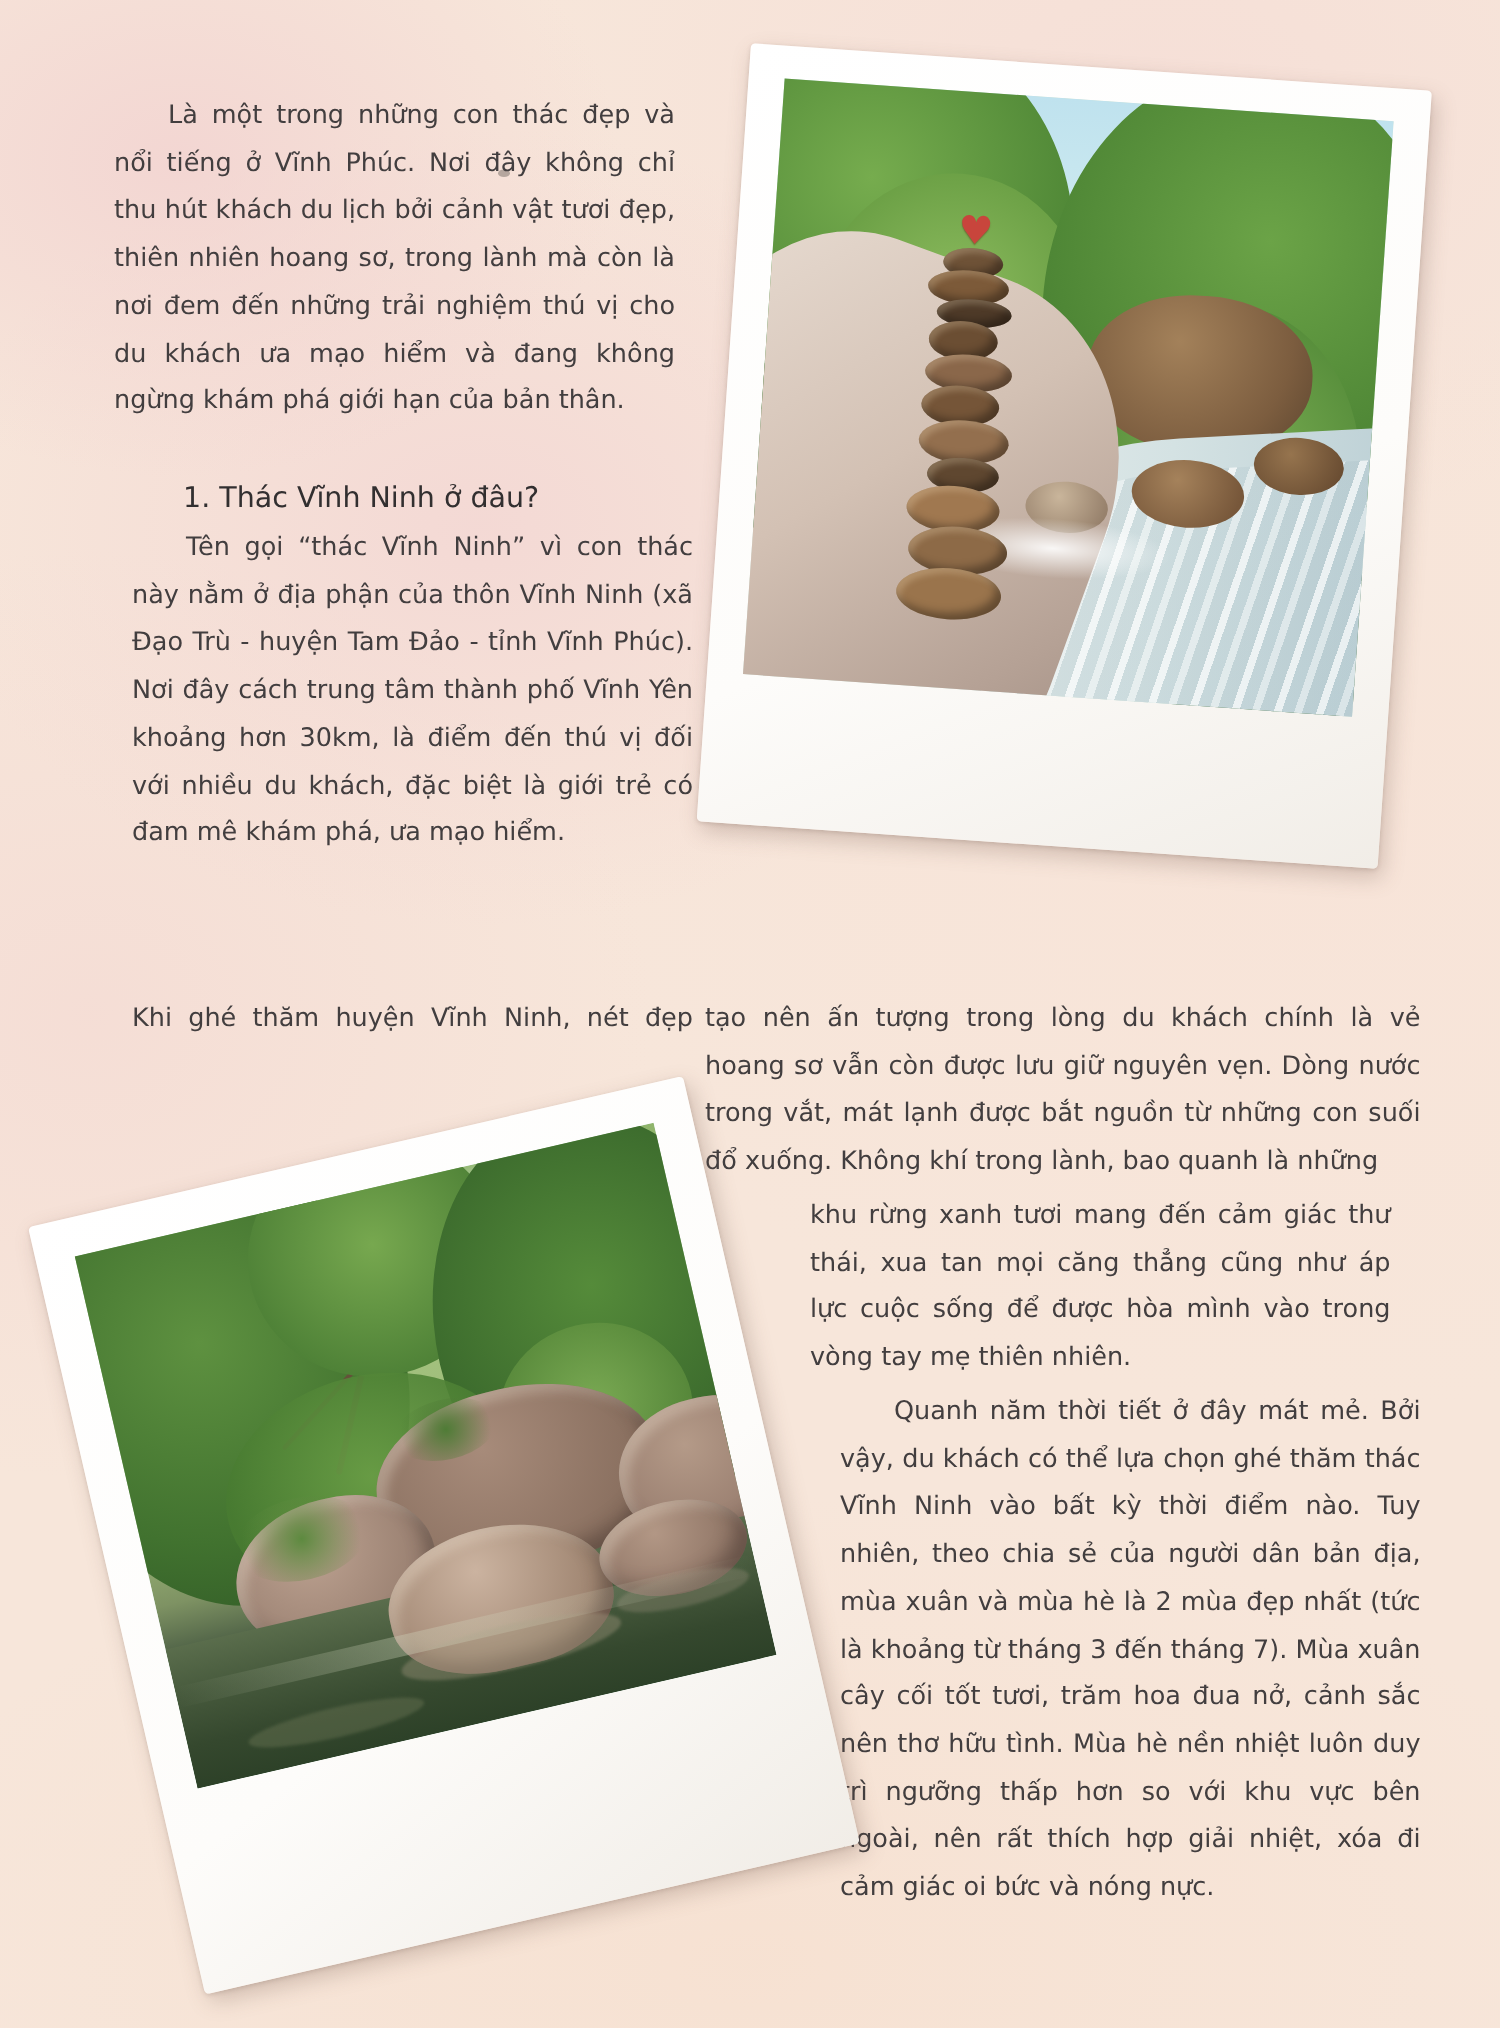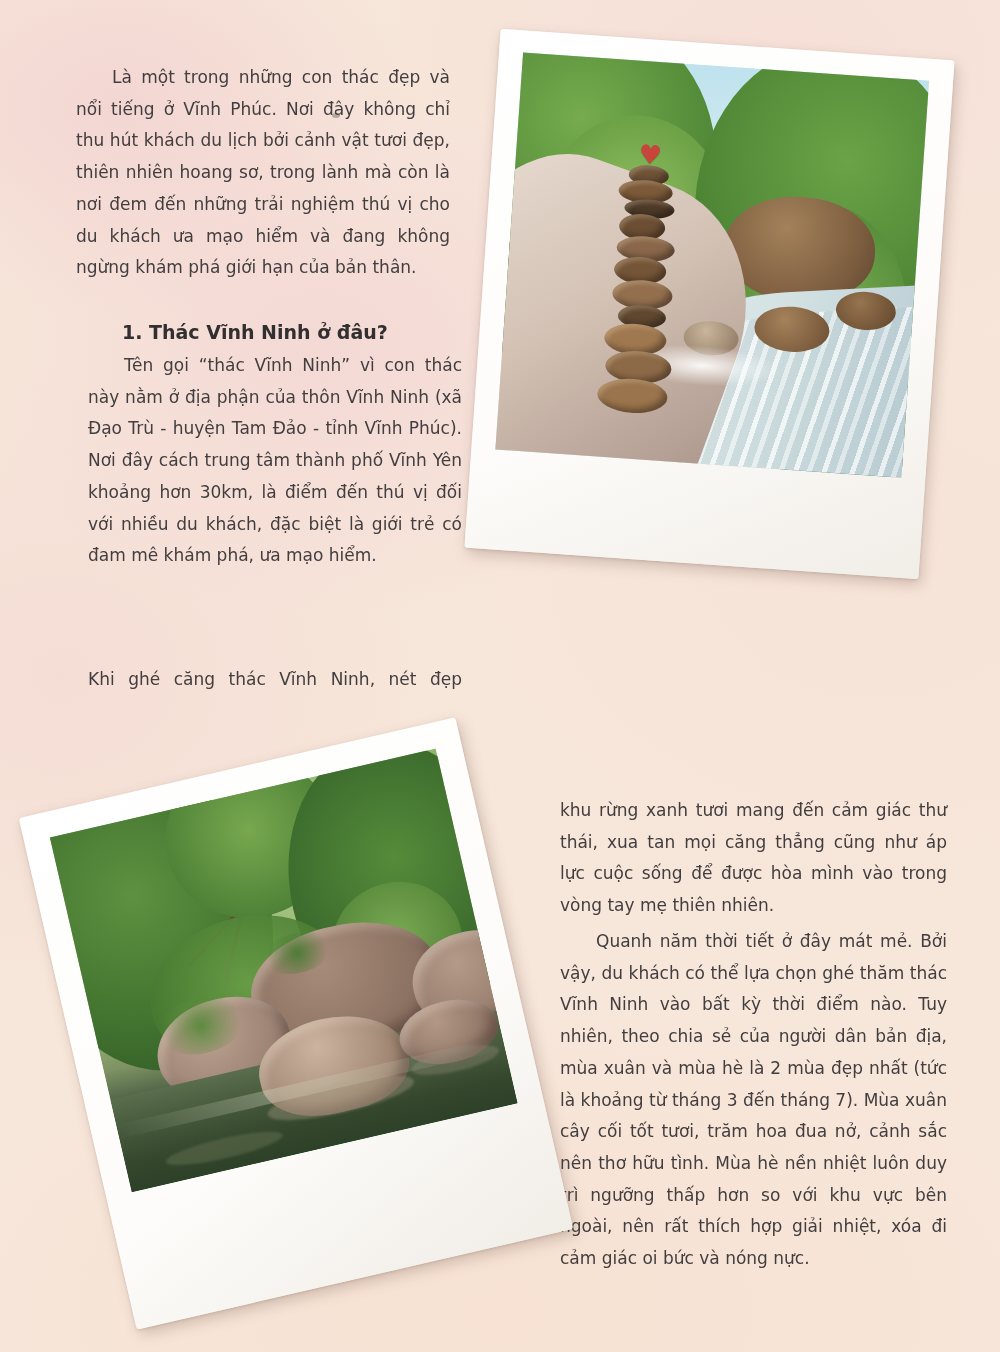--- a/index.html
+++ b/index.html
@@ -19,25 +19,25 @@
 
   .body {
     position:absolute; margin:0;
     font-size:17px; line-height:31.7px; color:#423e3f;
     text-align:justify;
   }
   .intro      { left:76px;  top:62px;  width:374px; text-indent:36px; }
   .s1body     { left:88px;  top:350px; width:374px; text-indent:36px; }
   .leftfrag   { left:88px;  top:664px; width:374px; text-align-last:justify; }
   .rightwide  { left:470px; top:664px; width:477px; }
-  .rightnarrow{ left:560px; top:795px; width:387px; }
+  .rightnarrow{ left:540px; top:795px; width:387px; }
   .para2      { left:560px; top:926px; width:387px; text-indent:36px; }
 
   .heading {
-    position:absolute; margin:0; font-weight:bold; color:#322f30;
+    position:absolute; margin:0; font-weight:normal; color:#322f30;
     font-size:19px; line-height:26px;
   }
   .h1 { left:88px; top:319px; width:390px; padding-left:34px; }
   .h2 { left:88px; top:609px; width:414px; line-height:33.5px; text-indent:34px; }
 
   
   .polaroid {
     position:absolute; background:linear-gradient(155deg,#ffffff 0%,#fdfcfa 60%,#f1ede7 100%);
     border-radius:3px;
     box-shadow:3px 6px 14px rgba(110,85,75,.28), 0 1px 3px rgba(110,85,75,.2);
@@ -111,21 +111,22 @@
 
 <div class="page">
 
   <div class="speck" style="left:332px; top:113px; width:8px; height:5px; background:rgba(128,118,112,.55);"></div>
 
   <p class="body intro">Là một trong những con thác đẹp và nổi tiếng ở Vĩnh Phúc. Nơi đây không chỉ thu hút khách du lịch bởi cảnh vật tươi đẹp, thiên nhiên hoang sơ, trong lành mà còn là nơi đem đến những trải nghiệm thú vị cho du khách ưa mạo hiểm và đang không ngừng khám phá giới hạn của bản thân.</p>
 
   <h3 class="heading h1">1. Thác Vĩnh Ninh ở đâu?</h3>
   <p class="body s1body">Tên gọi “thác Vĩnh Ninh” vì con thác này nằm ở địa phận của thôn Vĩnh Ninh (xã Đạo Trù - huyện Tam Đảo - tỉnh Vĩnh Phúc). Nơi đây cách trung tâm thành phố Vĩnh Yên khoảng hơn 30km, là điểm đến thú vị đối với nhiều du khách, đặc biệt là giới trẻ có đam mê khám phá, ưa mạo hiểm.</p>
 
-  <p class="body leftfrag">Khi ghé căng thác Vĩnh Ninh, nét đẹp</p>
+  <p class="body leftfrag">Khi ghé thăm huyện Vĩnh Ninh, nét đẹp</p>
+  <p class="body rightwide">tạo nên ấn tượng trong lòng du khách chính là vẻ hoang sơ vẫn còn được lưu giữ nguyên vẹn. Dòng nước trong vắt, mát lạnh được bắt nguồn từ những con suối đổ xuống. Không khí trong lành, bao quanh là những</p>
   <p class="body rightnarrow">khu rừng xanh tươi mang đến cảm giác thư thái, xua tan mọi căng thẳng cũng như áp lực cuộc sống để được hòa mình vào trong vòng tay mẹ thiên nhiên.</p>
   <p class="body para2">Quanh năm thời tiết ở đây mát mẻ. Bởi vậy, du khách có thể lựa chọn ghé thăm thác Vĩnh Ninh vào bất kỳ thời điểm nào. Tuy nhiên, theo chia sẻ của người dân bản địa, mùa xuân và mùa hè là 2 mùa đẹp nhất (tức là khoảng từ tháng 3 đến tháng 7). Mùa xuân cây cối tốt tươi, trăm hoa đua nở, cảnh sắc nên thơ hữu tình. Mùa hè nền nhiệt luôn duy trì ngưỡng thấp hơn so với khu vực bên ngoài, nên rất thích hợp giải nhiệt, xóa đi cảm giác oi bức và nóng nực.</p>
 
   <div class="polaroid p1">
     <div class="photo">
       <div class="layer ph1-sky"></div>
       <div class="layer blob ph1-fl-a"></div>
       <div class="layer blob ph1-fl-b"></div>
       <div class="layer blob ph1-fl-c"></div>
       <div class="layer ph1-trunk"></div>

